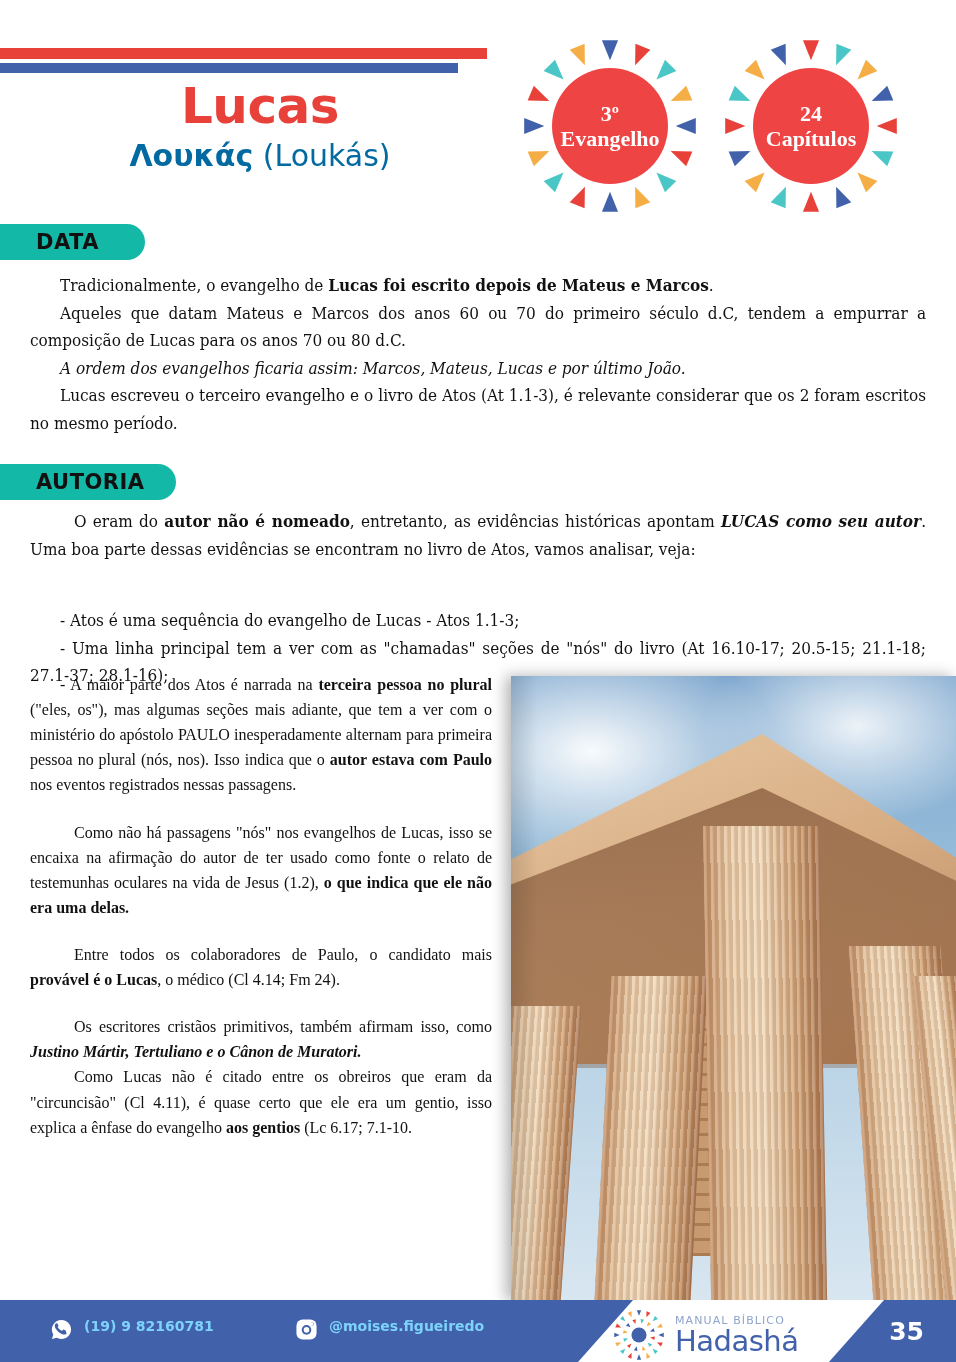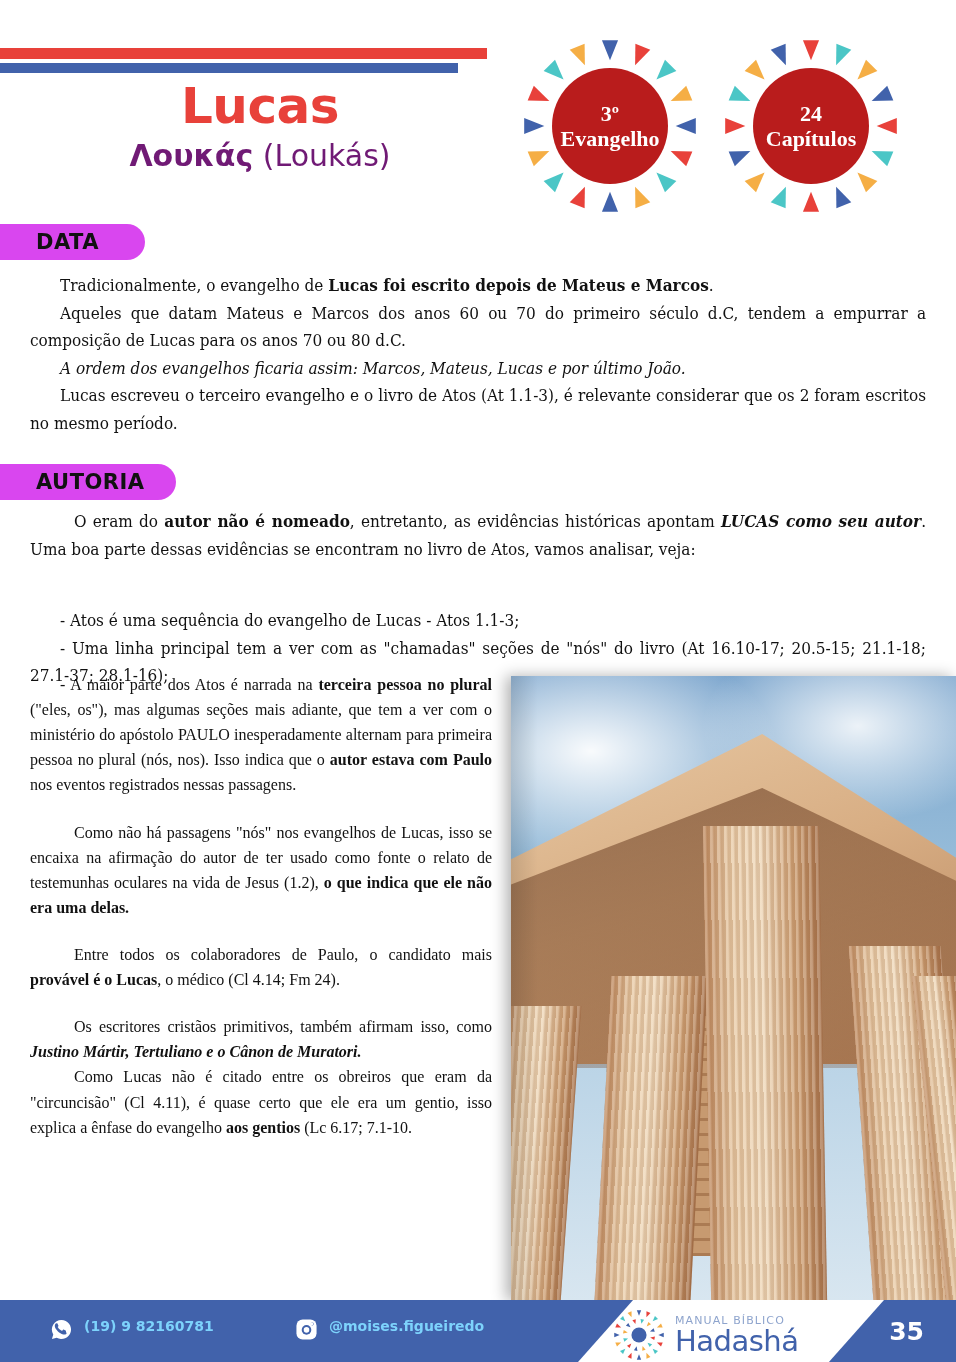--- a/index.html
+++ b/index.html
@@ -41,21 +41,21 @@
     font-size: 50px;
     font-weight: bold;
     color: #e8413a;
     letter-spacing: -0.5px;
     line-height: 1.05;
     margin: 0;
   }
   .book-subtitle {
     font-family: "DejaVu Sans", sans-serif;
     font-size: 30px;
-    color: #701a75;
+    color: #0369a1;
     line-height: 1.1;
     margin: 6px 0 0 0;
     white-space: nowrap;
   }
   .book-subtitle .greek { font-weight: bold; }
   .book-subtitle .translit { font-weight: normal; }
 
   
   .badge {
     position: absolute;
@@ -65,40 +65,40 @@
   .badge-evangelho { left: 517px; top: 33px; }
   .badge-capitulos { left: 718px; top: 33px; }
 
   .badge-ring { position: absolute; inset: 0; }
   .badge-core {
     position: absolute;
     left: 50%; top: 50%;
     width: 116px; height: 116px;
     margin-left: -58px; margin-top: -58px;
     border-radius: 50%;
-    background: #b91c1c;
+    background: #ef4444;
     color: #ffffff;
     display: flex;
     flex-direction: column;
     align-items: center;
     justify-content: center;
     font-family: "Liberation Serif", serif;
     font-weight: bold;
     line-height: 1.15;
     text-align: center;
   }
   .badge-num { font-size: 22px; }
   .badge-word { font-size: 22px; }
 
   
   .pill {
     position: absolute;
     left: 0;
     height: 36px;
-    background: #d946ef;
+    background: #14b8a6;
     border-top-right-radius: 20px;
     border-bottom-right-radius: 20px;
     display: flex;
     align-items: center;
     color: #111111;
     font-family: "DejaVu Sans", sans-serif;
     font-weight: bold;
     font-size: 21px;
     letter-spacing: 0.5px;
     padding-left: 36px;

